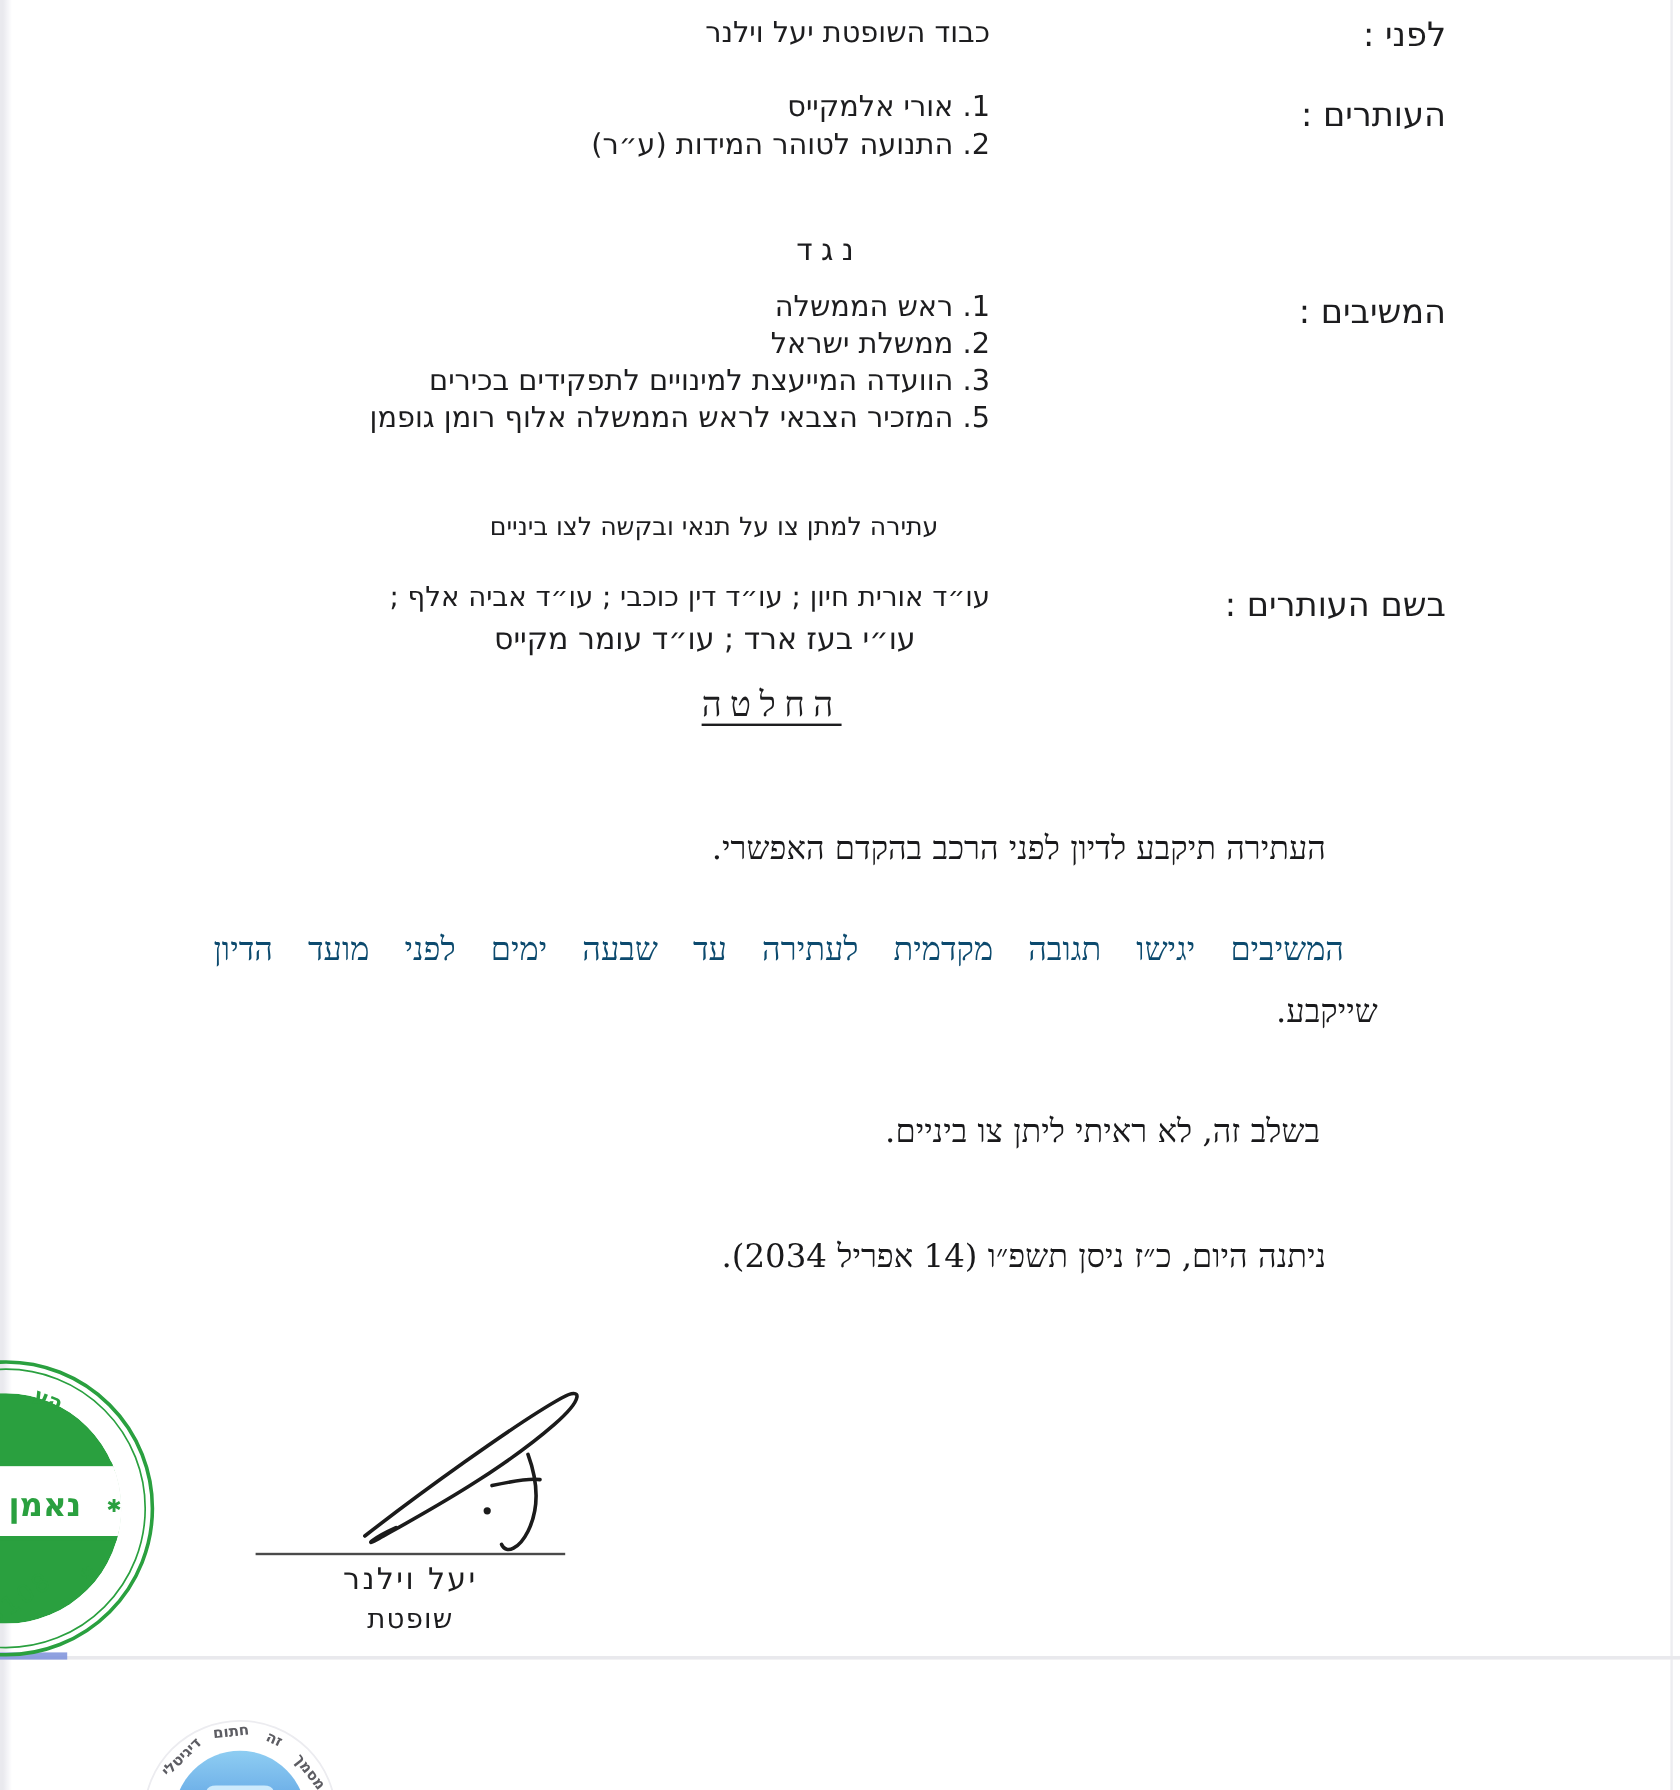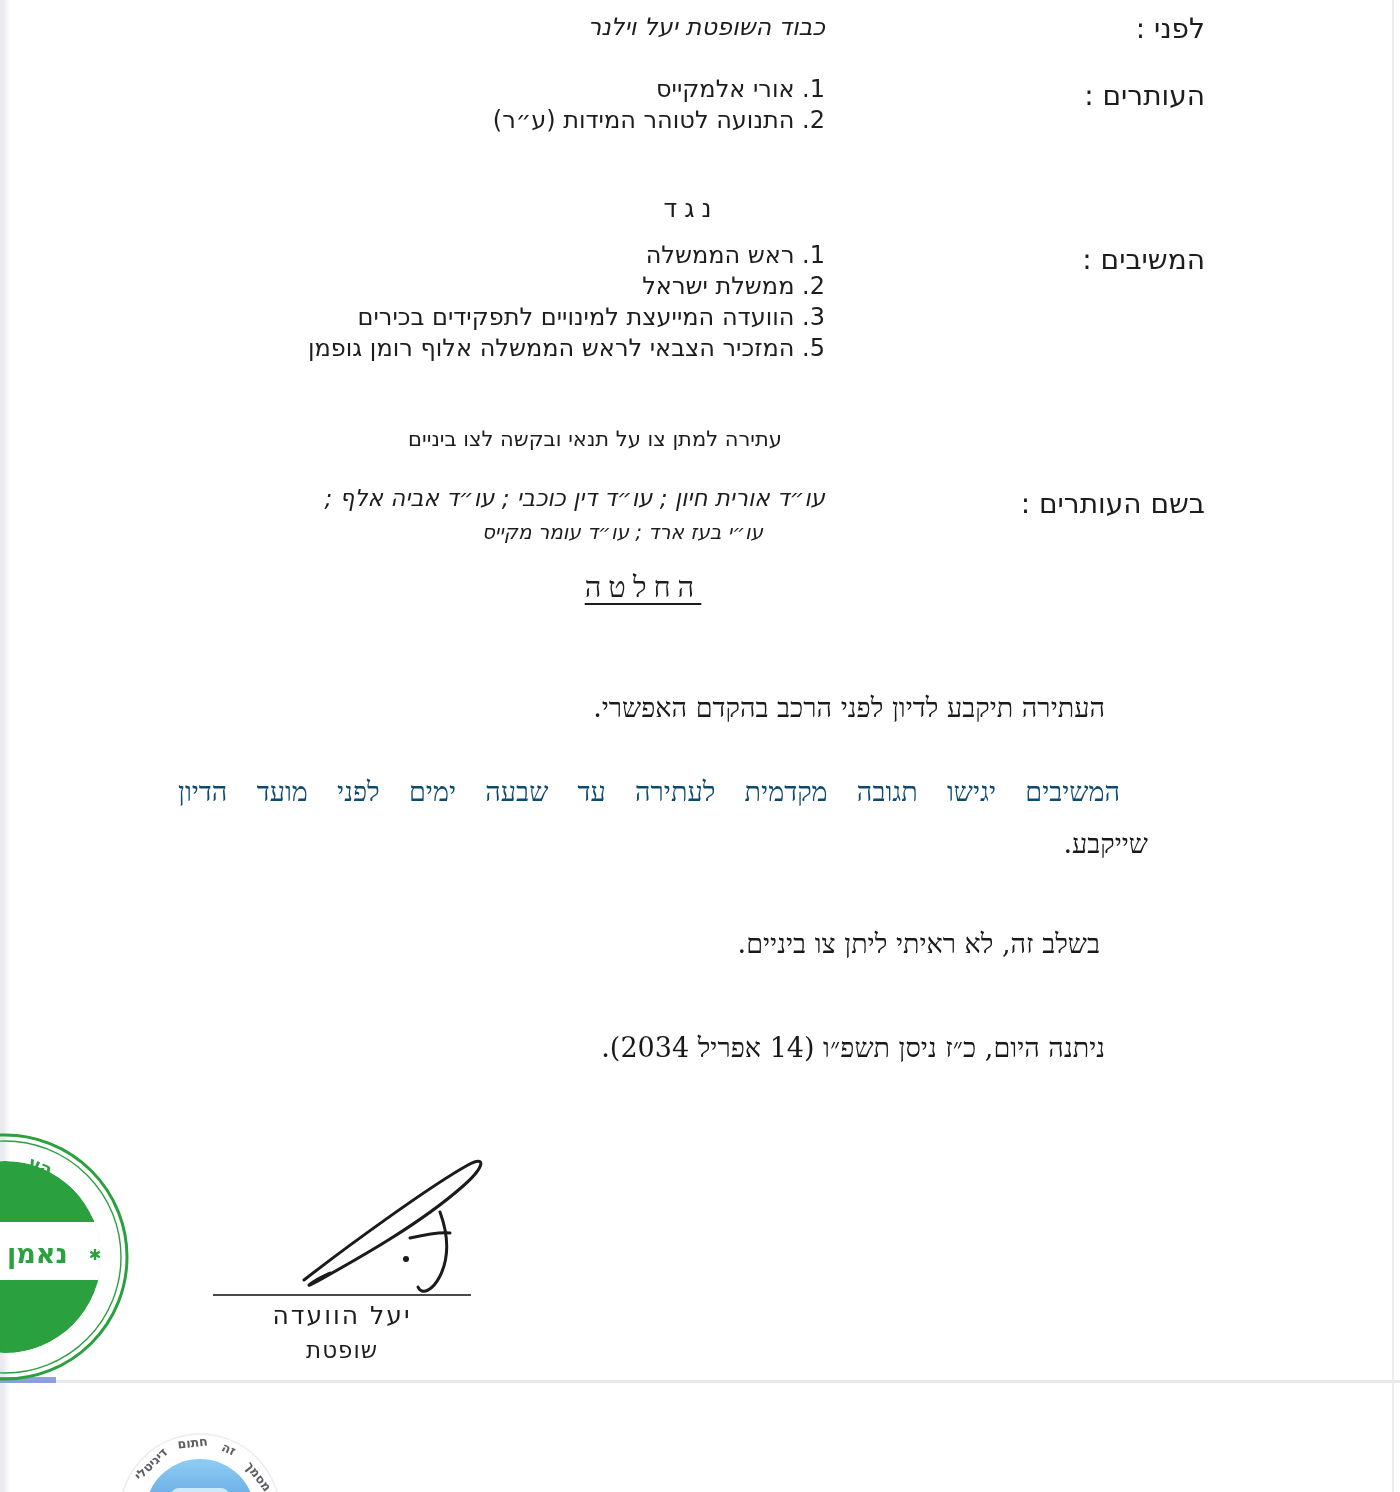--- a/index.html
+++ b/index.html
@@ -10,21 +10,21 @@
   }
   
   .edge-left{position:absolute;left:0;top:0;bottom:0;width:10px;
     background:linear-gradient(to right,#e9e9ee 25%,#f6f6f9 70%,#ffffff);}
   .edge-right{position:absolute;right:6px;top:0;bottom:0;width:2px;background:#ededf1;}
   .page-break-line{position:absolute;left:0;top:1380px;width:1400px;height:3px;background:#e9e9ed;}
   .blue-artifact{position:absolute;left:0;top:1377px;width:56px;height:6px;background:#7d90da;opacity:.85;}
 
   
   .lbl{position:absolute;font-size:28px;white-space:nowrap;}
-  .val{position:absolute;font-size:24px;white-space:nowrap;line-height:31px;font-style:italic;}
+  .val{position:absolute;font-size:24px;white-space:nowrap;line-height:31px;}
   .list{position:absolute;font-size:24px;line-height:31px;white-space:nowrap;}
   .versus{position:absolute;top:194px;left:645px;width:92px;text-align:center;
     font-size:25px;letter-spacing:7px;}
   .petition-type{position:absolute;top:427px;right:618px;font-size:21px;white-space:nowrap;}
 
   
   .serif{font-family:"DejaVu Serif","Liberation Serif",serif;}
   .decision-title{position:absolute;top:570px;left:558px;width:170px;text-align:center;
     font-size:29px;font-weight:normal;letter-spacing:7px;text-decoration:underline;
     text-underline-offset:6px;}
@@ -69,21 +69,21 @@
     <div>1. ראש הממשלה</div>
     <div>2. ממשלת ישראל</div>
     <div>3. הוועדה המייעצת למינויים לתפקידים בכירים</div>
     <div>5. המזכיר הצבאי לראש הממשלה אלוף רומן גופמן</div>
   </div>
 
   <div class="petition-type">עתירה למתן צו על תנאי ובקשה לצו ביניים</div>
 
   <div class="lbl" style="top:487px;right:195px;">בשם העותרים :</div>
   <div class="val" style="top:483px;right:575px;font-size:23px;">עו״ד אורית חיון ; עו״ד דין כוכבי ; עו״ד אביה אלף ;</div>
-  <div class="val" style="top:517px;right:637px;font-size:20px;">עו״י בעז ארד ; עו״ד עומר מקייס</div>
+  <div class="val" style="top:517px;right:637px;font-size:25px;">עו״י בעז ארד ; עו״ד עומר מקייס</div>
 
   <div class="decision-title serif">החלטה</div>
 
   <div class="para serif" style="top:692px;right:295px;">העתירה תיקבע לדיון לפני הרכב בהקדם האפשרי.</div>
 
   <div class="para-wide serif">המשיבים יגישו תגובה מקדמית לעתירה עד שבעה ימים לפני מועד הדיון</div>
   <div class="para serif" style="top:828px;right:252px;">שייקבע.</div>
 
   <div class="para serif" style="top:928px;right:300px;">בשלב זה, לא ראיתי ליתן צו ביניים.</div>
 
@@ -91,21 +91,21 @@
 
   <svg class="sig-svg" width="200" height="150" viewBox="0 0 200 150">
     <g fill="none" stroke="#1b1b1b" stroke-width="3" stroke-linecap="round">
       <path d="M14,128 C55,96 140,34 178,13 C196,3 196,14 172,35 C125,76 58,112 26,130 C12,138 20,130 40,121"></path>
       <path d="M120,86 C138,82 152,80 160,81"></path>
       <path d="M150,60 C158,82 160,104 150,124 C143,138 132,144 128,135"></path>
     </g>
     <circle cx="116" cy="107" r="3" fill="#1b1b1b"></circle>
   </svg>
   <div class="sig-rule"></div>
-  <div class="judge-name">יעל הוועדה</div>
+  <div class="judge-name">יעל וילנר</div>
   <div class="judge-title">שופטת</div>
 
   <svg class="stamp-green" width="250" height="252" viewBox="0 0 250 252">
     <circle cx="125" cy="125" r="122" fill="none" stroke="#2aa03f" stroke-width="3"></circle>
     <circle cx="125" cy="125" r="116" fill="none" stroke="#2aa03f" stroke-width="1.4"></circle>
     <clipPath id="gclip">
         <circle cx="125" cy="125" r="96"></circle>
       </clipPath>
     <g clip-path="url(#gclip)">
       <circle cx="125" cy="125" r="96" fill="#2aa03f"></circle>

